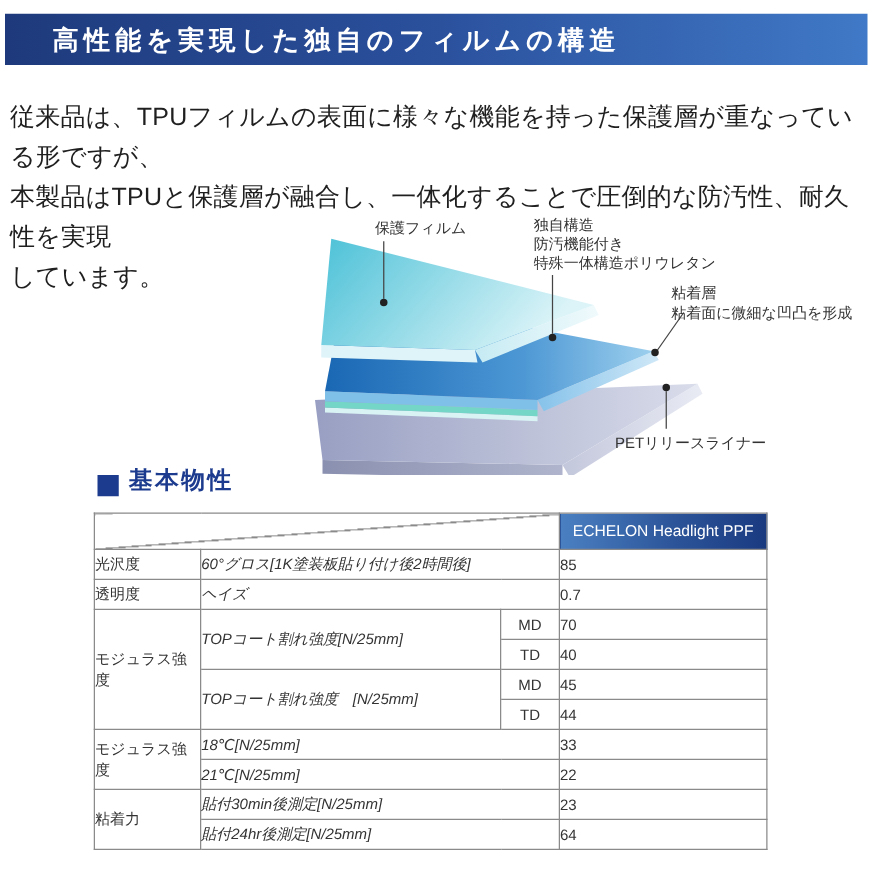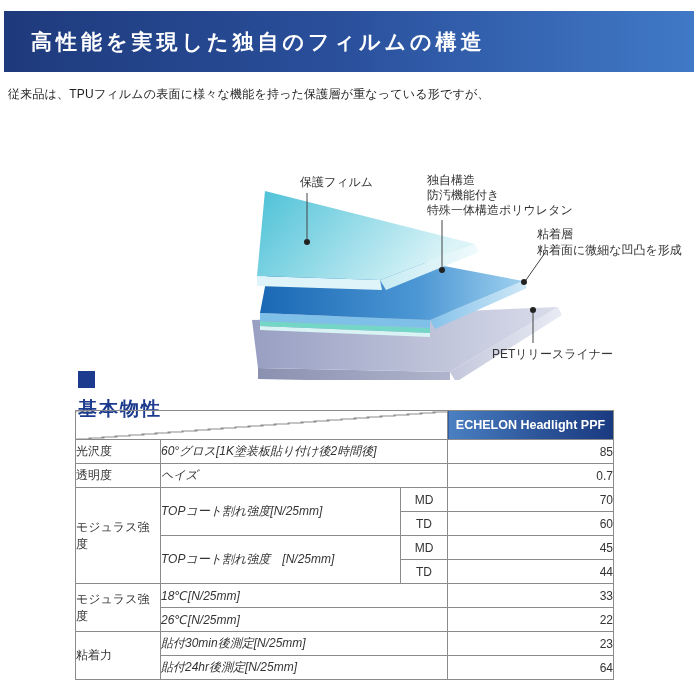--- a/index.html
+++ b/index.html
@@ -1,65 +1,67 @@
 <!DOCTYPE html>
 <html><head>
 <meta charset="utf-8">
 <style>
   html,body{margin:0;padding:0;background:#fff;}
   .page{position:relative;width:700px;height:700px;background:#fff;overflow:hidden;
         font-family:"Liberation Sans","DejaVu Sans",sans-serif;color:#1c1c1c;}
 
   
-  .banner{position:absolute;left:4px;top:11px;width:690px;height:61px;box-sizing:border-box;
+  .banner{position:absolute;left:4px;top:11px;width:690px;height:41px;box-sizing:border-box;
           background:linear-gradient(90deg,#1e3a7c 0%,#2a4f9b 48%,#4079c7 100%);
-          color:#fff;display:flex;align-items:center;padding-left:27px;
+          color:#fff;display:flex;align-items:center;padding-left:38px;
           font-family:"Liberation Serif","DejaVu Serif",serif;font-weight:600;
           font-size:21px;letter-spacing:4px;}
 
   
-  .intro{position:absolute;left:8px;top:78px;width:688px;font-size:12px;line-height:32px;
+  .intro{position:absolute;left:8px;top:78px;width:688px;font-size:20px;line-height:32px;
          color:#1f1f1f;letter-spacing:0.2px;}
 
   
   .diagram{position:absolute;left:250px;top:170px;width:450px;height:210px;}
   .diagram text{font-family:"Liberation Sans","DejaVu Sans",sans-serif;font-size:12px;fill:#333;}
 
   
-  .section-title{position:absolute;left:78px;top:371px;display:flex;align-items:flex-start;gap:8px;
-                 color:#1c3b8e;font-size:19px;font-weight:bold;letter-spacing:2px;flex-direction:column;}
+  .section-title{position:absolute;left:78px;top:371px;display:flex;align-items:flex-end;gap:8px;
+                 color:#1c3b8e;font-size:19px;font-weight:bold;letter-spacing:2px;}
   .bullet{width:17px;height:17px;background:#1c3b8e;flex:0 0 auto;}
 
   
   .props{position:absolute;left:75px;top:410px;width:538px;border-collapse:collapse;
          table-layout:fixed;font-size:12px;color:#333;}
   .props td{border:1px solid #8a8a8a;padding:0;vertical-align:middle;box-sizing:border-box;}
   .props thead td{height:29px;}
   .props tbody td{height:24px;}
   .diag-cell{background:linear-gradient(to bottom right,
               transparent calc(50% - 0.6px),#8a8a8a calc(50% - 0.6px),
               #8a8a8a calc(50% + 0.6px),transparent calc(50% + 0.6px));}
   .phead{background:linear-gradient(90deg,#4a80c2 0%,#2c5499 55%,#1a3a80 100%);
-         color:#fff;text-align:center;font-weight:bold;font-size:12.5px;}
+         color:#fff;text-align:center;font-weight:normal;font-size:12.5px;}
   .c1{padding-left:10px;font-family:Liberation Serif, serif;}
   .c2{padding-left:12px;font-style:italic;}
   .c3{text-align:center;margin-top:20px;}
-  .c4{text-align:right;}
+  .c4{text-align:left;}
 </style>
 </head>
 <body>
 
 <div class="page">
 
   <div class="banner">
     <span>高性能を実現した独自のフィルムの構造</span>
   </div>
 
   <div class="intro">
     <div>従来品は、TPUフィルムの表面に様々な機能を持った保護層が重なっている形ですが、</div>
+    <div>本製品はTPUと保護層が融合し、一体化することで圧倒的な防汚性、耐久性を実現</div>
+    <div>しています。</div>
   </div>
 
   <svg class="diagram" viewBox="0 0 450 210">
     <defs>
       <linearGradient id="gGray" x1="0" y1="0" x2="1" y2="0">
         <stop offset="0" stop-color="#989fc2"></stop>
           <stop offset="1" stop-color="#d9dcea"></stop>
       </linearGradient>
       <linearGradient id="gGrayEdge" x1="0" y1="0" x2="1" y2="0">
         <stop offset="0" stop-color="#c3c7db"></stop>
@@ -151,38 +153,38 @@
         <td class="c4">0.7</td>
       </tr>
       <tr>
         <td class="c1" rowspan="4">モジュラス強度</td>
         <td class="c2" rowspan="2">TOPコート割れ強度[N/25mm]</td>
         <td class="c3">MD</td>
         <td class="c4">70</td>
       </tr>
       <tr>
         <td class="c3">TD</td>
-        <td class="c4">60</td>
+        <td class="c4">40</td>
       </tr>
       <tr>
         <td class="c2" rowspan="2">TOPコート割れ強度　[N/25mm]</td>
         <td class="c3">MD</td>
         <td class="c4">45</td>
       </tr>
       <tr>
         <td class="c3">TD</td>
         <td class="c4">44</td>
       </tr>
       <tr>
         <td class="c1" rowspan="2">モジュラス強度</td>
         <td class="c2" colspan="2">18℃[N/25mm]</td>
         <td class="c4">33</td>
       </tr>
       <tr>
-        <td class="c2" colspan="2">26℃[N/25mm]</td>
+        <td class="c2" colspan="2">21℃[N/25mm]</td>
         <td class="c4">22</td>
       </tr>
       <tr>
         <td class="c1" rowspan="2">粘着力</td>
         <td class="c2" colspan="2">貼付30min後測定[N/25mm]</td>
         <td class="c4">23</td>
       </tr>
       <tr>
         <td class="c2" colspan="2">貼付24hr後測定[N/25mm]</td>
         <td class="c4">64</td>

